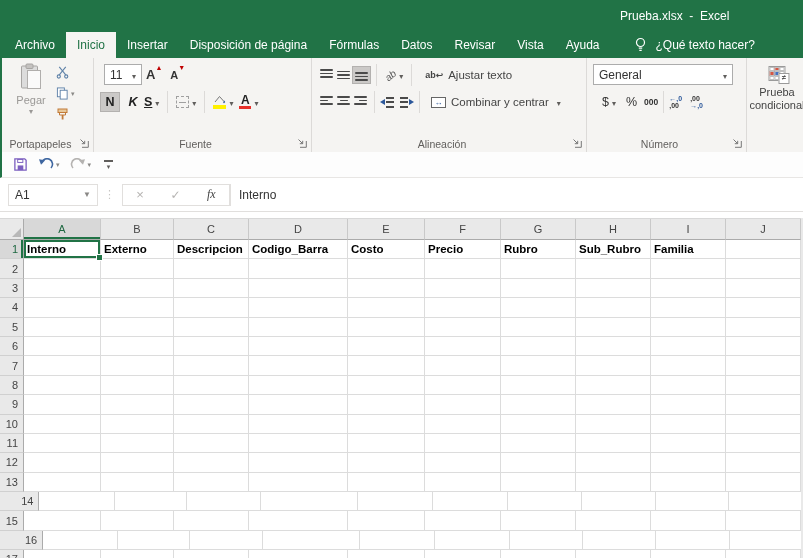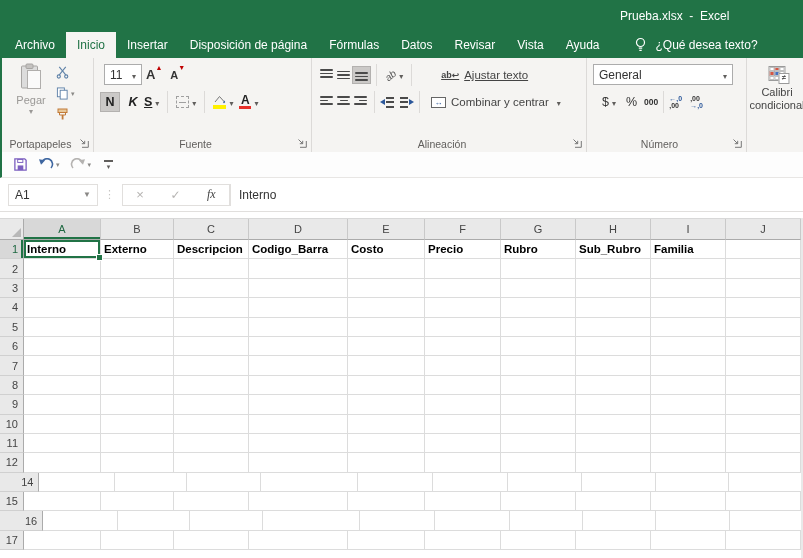--- a/index.html
+++ b/index.html
@@ -149,21 +149,21 @@
     <span class="tab">Ayuda</span>
     <span class="tellme">
       <span>
         <svg width="13" height="16" viewBox="0 0 13 16">
             <g fill="none" stroke="#fff" stroke-width="1.2">
           <circle cx="6.5" cy="5.5" r="4"></circle>
               <path d="M4.8 11.2h3.4M5.3 13.4h2.4"></path>
             </g>
           </svg>
       </span>
-      <span>¿Qué desea texto?</span>
+      <span>¿Qué texto hacer?</span>
     </span>
   </div>
 
   <div class="ribbon">
 
     <div class="rgroup g-clip">
       <div class="pegar">
         <span>
           <svg width="24" height="28" viewBox="0 0 24 28">
             <rect x="2.5" y="3" width="16" height="22" rx="1" fill="#DCDCDC" stroke="#A6A4A2"></rect>
@@ -275,21 +275,21 @@
             <i></i>
             <i></i>
             <i></i>
           </span>
         <span class="sep"></span>
         <span class="rbtn">
           <span class="orient">ab</span>
           <span class="dd"></span>
         </span>
         <span class="sep"></span>
-        <span class="albtn" style="margin-left:24px;text-decoration:underline;">
+        <span class="albtn" style="margin-left:8px;">
           <span class="wrapic">ab↩</span>
           <span>Ajustar texto</span>
         </span>
       </div>
       <div class="row2">
         <span class="al hl">
             <i></i>
             <i></i>
             <i></i>
           </span>
@@ -375,21 +375,21 @@
               <i style="background:#D65542;"></i>
               <i style="background:#4472C4;"></i>
               <i></i>
               <i></i>
               <i></i>
               <i style="background:#4472C4;"></i>
             </span>
           <span class="fcbadge">≠</span>
         </span>
         <span class="fclabel">
-          <span>Calibri</span><br>
+          <span>Prueba</span><br>
           <span>condicional</span>
         </span>
       </div>
     </div>
   </div>
 
   <div class="qat">
     <span class="qbtn">
       <svg width="15" height="15" viewBox="0 0 16 16">
         <path d="M2 2h10.5L14 3.5V14H2z" fill="none" stroke="#7C5FC0" stroke-width="1.4"></path>
@@ -596,20 +596,33 @@
         <div class="cell" style="width: 75px;"></div>
         <div class="cell" style="width: 99px;"></div>
         <div class="cell" style="width: 77px;"></div>
         <div class="cell" style="width: 76px;"></div>
         <div class="cell" style="width: 75px;"></div>
         <div class="cell" style="width: 75px;"></div>
         <div class="cell" style="width: 75px;"></div>
         <div class="cell" style="width: 75px;"></div>
       </div>
       <div class="grow" style="height: 19.4px;">
+        <div class="rh" style="width: 24px;">13</div>
+        <div class="cell" style="width: 77px;"></div>
+        <div class="cell" style="width: 73px;"></div>
+        <div class="cell" style="width: 75px;"></div>
+        <div class="cell" style="width: 99px;"></div>
+        <div class="cell" style="width: 77px;"></div>
+        <div class="cell" style="width: 76px;"></div>
+        <div class="cell" style="width: 75px;"></div>
+        <div class="cell" style="width: 75px;"></div>
+        <div class="cell" style="width: 75px;"></div>
+        <div class="cell" style="width: 75px;"></div>
+      </div>
+      <div class="grow" style="height: 19.4px;">
         <div class="rh" style="width: 40px;">14</div>
         <div class="cell" style="width: 77px;"></div>
         <div class="cell" style="width: 73px;"></div>
         <div class="cell" style="width: 75px;"></div>
         <div class="cell" style="width: 99px;"></div>
         <div class="cell" style="width: 77px;"></div>
         <div class="cell" style="width: 76px;"></div>
         <div class="cell" style="width: 75px;"></div>
         <div class="cell" style="width: 75px;"></div>
         <div class="cell" style="width: 75px;"></div>

